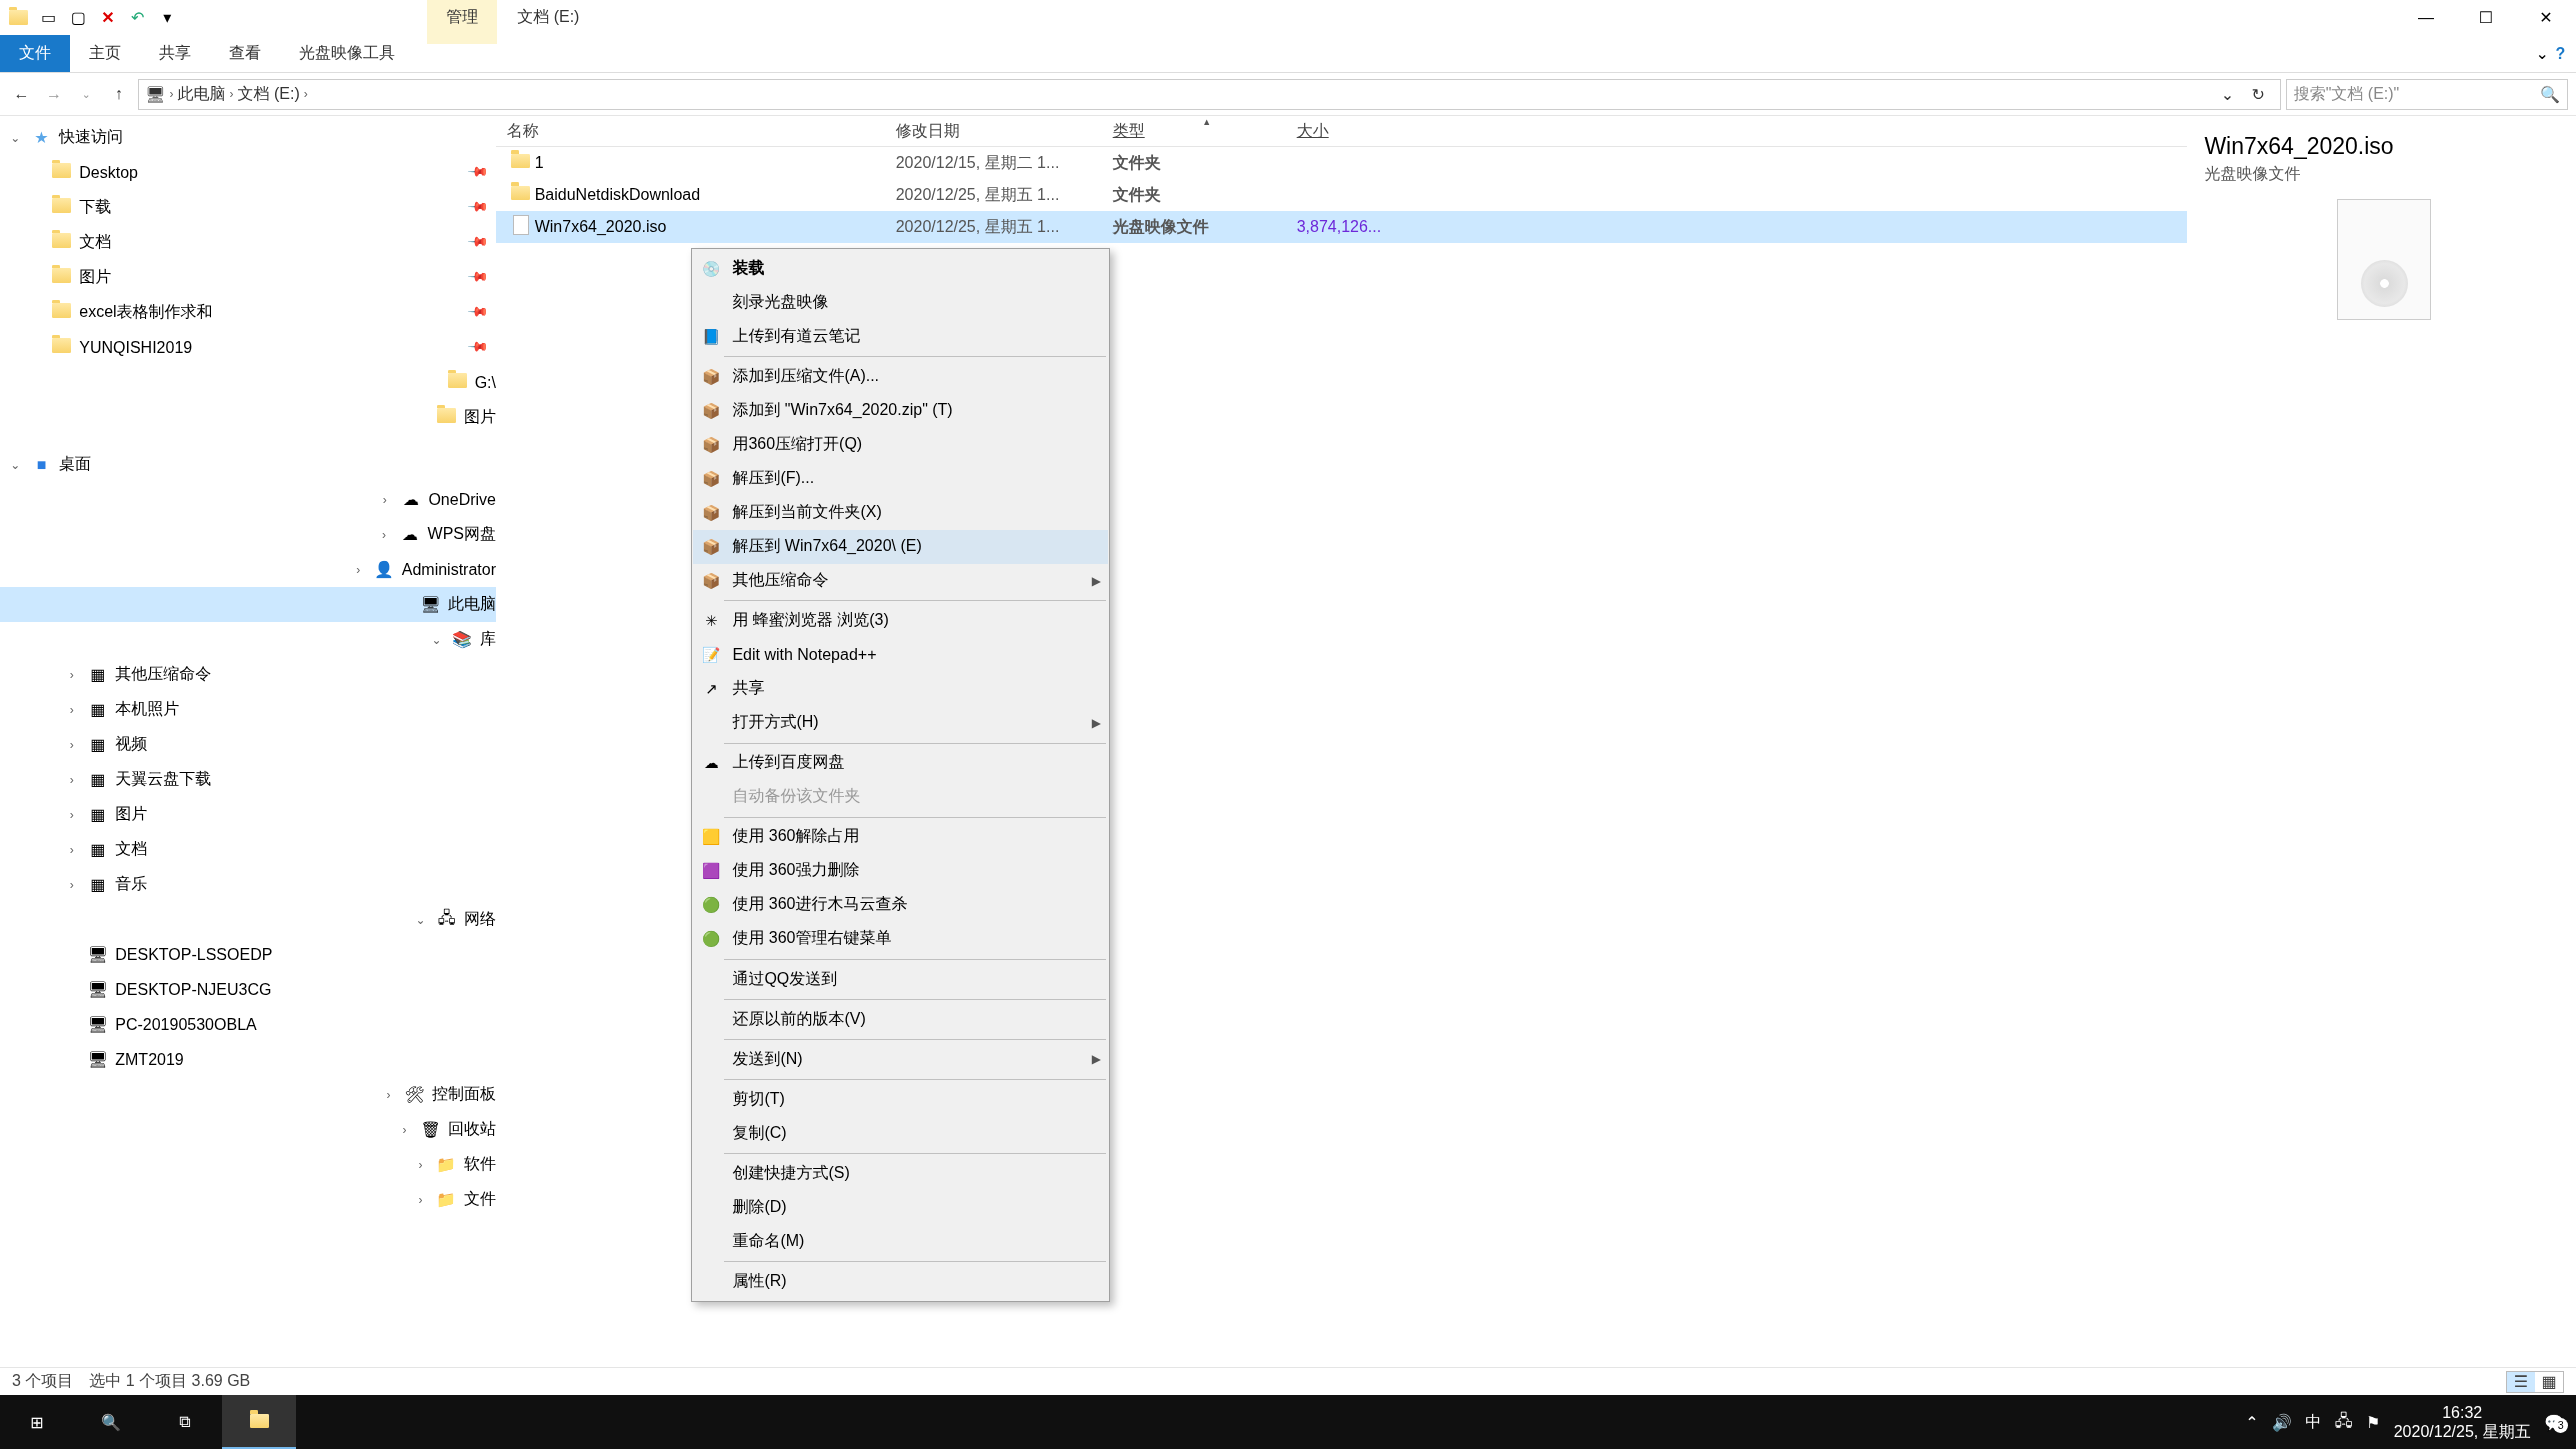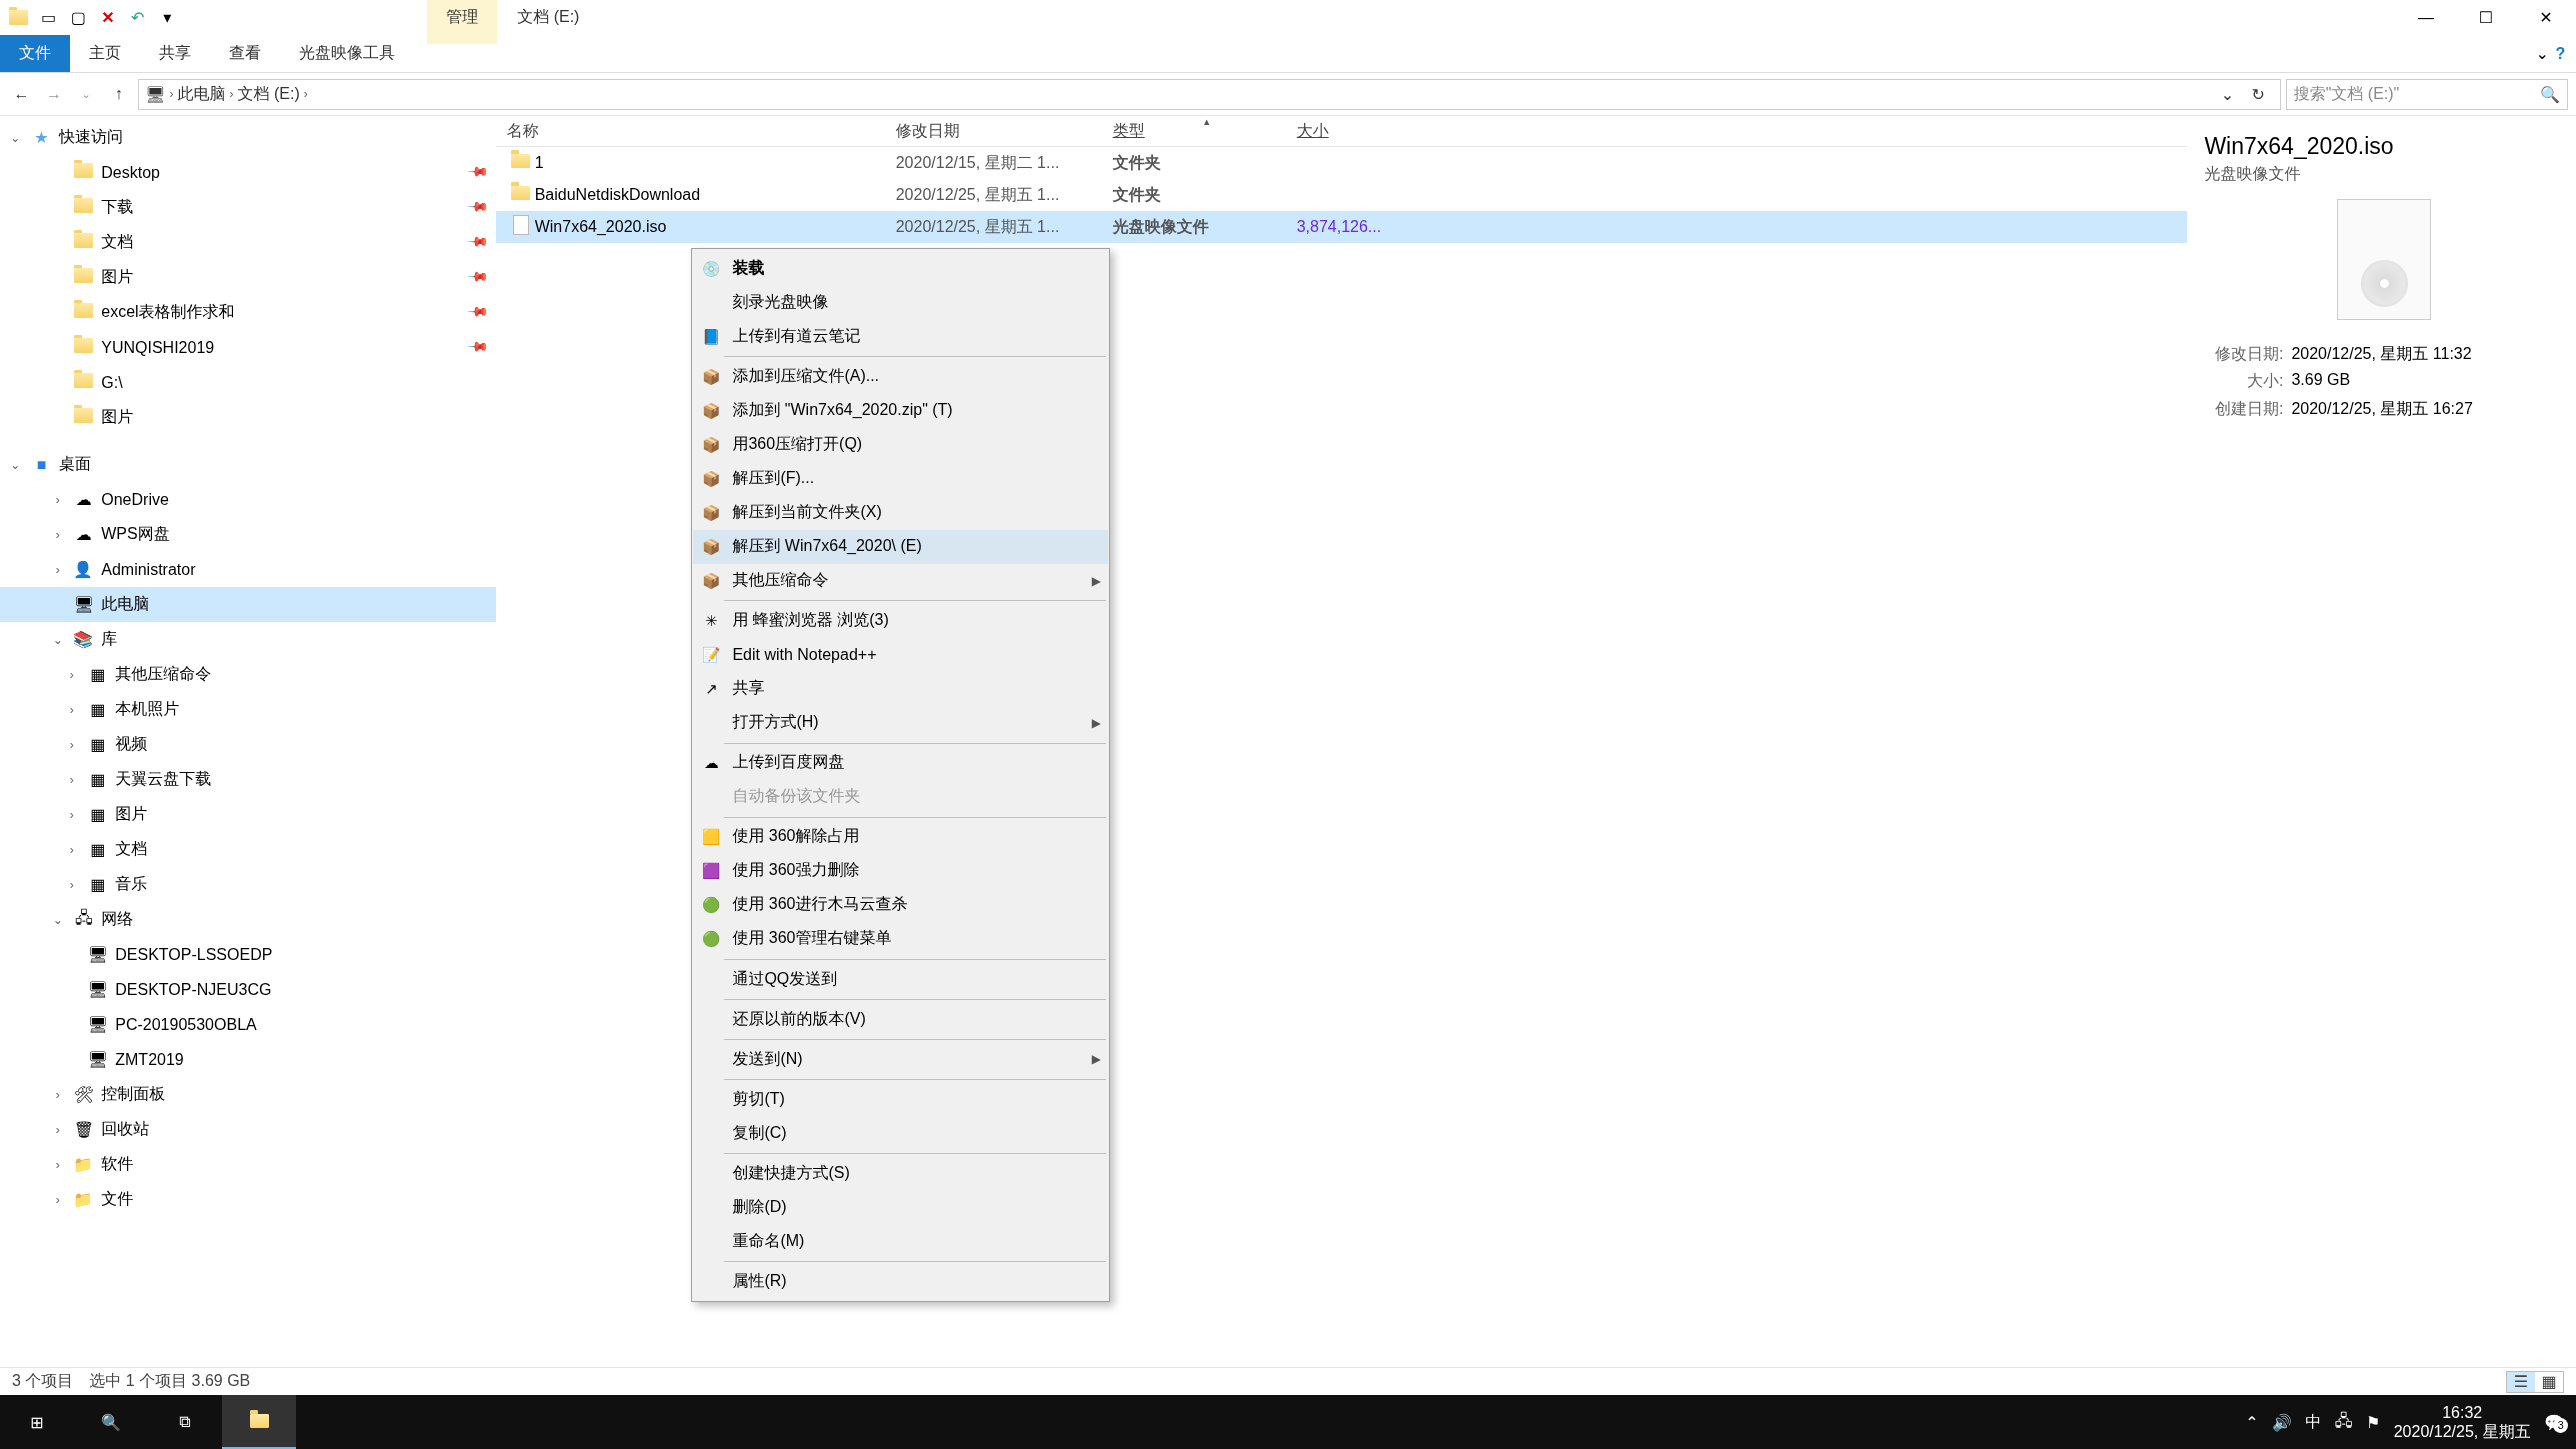--- a/index.html
+++ b/index.html
@@ -33,21 +33,21 @@
 .refresh { color: #1979ca; padding: 0 8px; }
 .searchbox { width: 282px; height: 31px; border: 0.7px solid #ccc; display: flex; align-items: center; padding: 0 6.7px; color: #888; }
 .searchbox .sicon { margin-left: auto; color: #666; }
 
 
 .main { display: flex; height: calc(1449px - 35px - 38px - 43px - 28px - 54px); }
 .nav-pane { width: 496px; overflow-y: auto; padding: 4px 0; }
 .tree-item { display: flex; align-items: center; height: 35px; padding-left: 6.7px; gap: 6.7px; }
 .tree-item .exp { width: 17.4px; text-align: center; color: #666; font-size: 12px; }
 .tree-item .ticon { width: 21.5px; text-align: center; }
-.tree-item.lvl1 { padding-left: 49px; }
+.tree-item.lvl1 { padding-left: 27px; justify-content: flex-end; }
 .tree-item.lvl2 { padding-left: 63px; }
 .tree-item.selected { background: #cce8ff; }
 .tree-item .pin { margin-left: auto; margin-right: 9.4px; color: #888; transform: rotate(45deg); font-size: 13.4px; }
 .tree-item.section { font-weight: normal; }
 
 .content { flex: 1; display: flex; flex-direction: column; position: relative; }
 .col-headers { display: flex; height: 31px; align-items: center; border-bottom: 0.7px solid #e5e5e5; color: #444; padding-left: 10.7px; }
 .col-name { width: 389px; }
 .col-date { width: 217px; }
 .col-type { width: 184px; text-decoration: underline; }
@@ -366,34 +366,20 @@
         </div>
       </div>
   </div>
 
   <div class="details-pane">
     <div class="dp-title">Win7x64_2020.iso</div>
     <div class="dp-type">光盘映像文件</div>
     <div class="dp-thumb">
         <div class="dp-disc"></div>
       </div>
-    <div id="dp-rows">
-        <div class="dp-row">
-          <span class="dp-label">修改日期:</span>
-          <span>2020/12/25, 星期五 11:32</span>
-        </div>
-        <div class="dp-row">
-          <span class="dp-label">大小:</span>
-          <span>3.69 GB</span>
-        </div>
-        <div class="dp-row">
-          <span class="dp-label">创建日期:</span>
-          <span>2020/12/25, 星期五 16:27</span>
-        </div>
-      </div>
   </div>
 </div>
 
 <div class="statusbar">
   <span>3 个项目</span>
   <span>选中 1 个项目  3.69 GB</span>
   <span class="sb-spacer"></span>
   <div class="view-toggle">
     <div class="vt-btn active">☰</div>
     <div class="vt-btn">▦</div>

